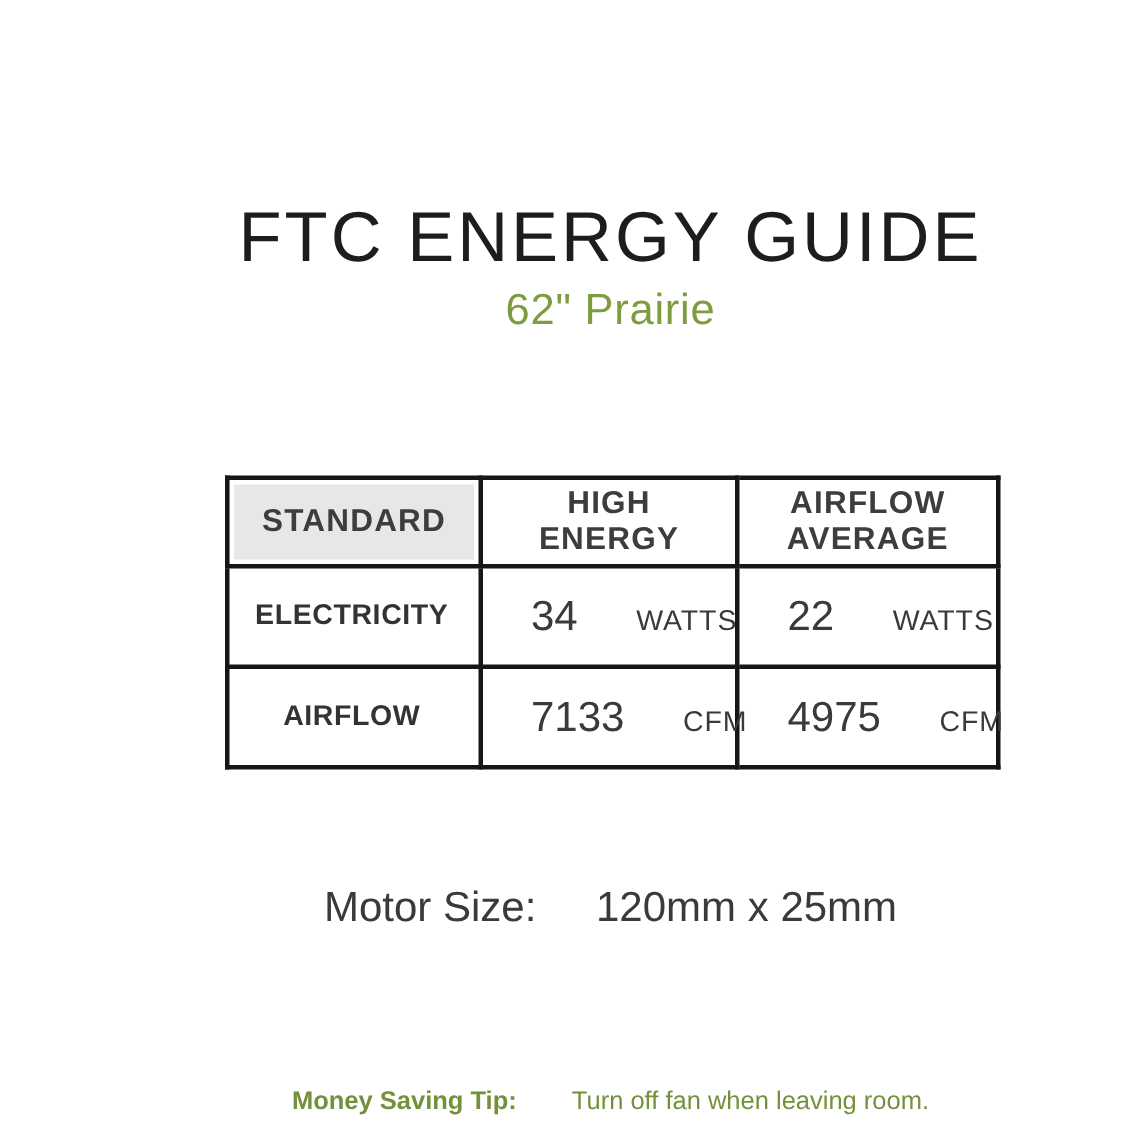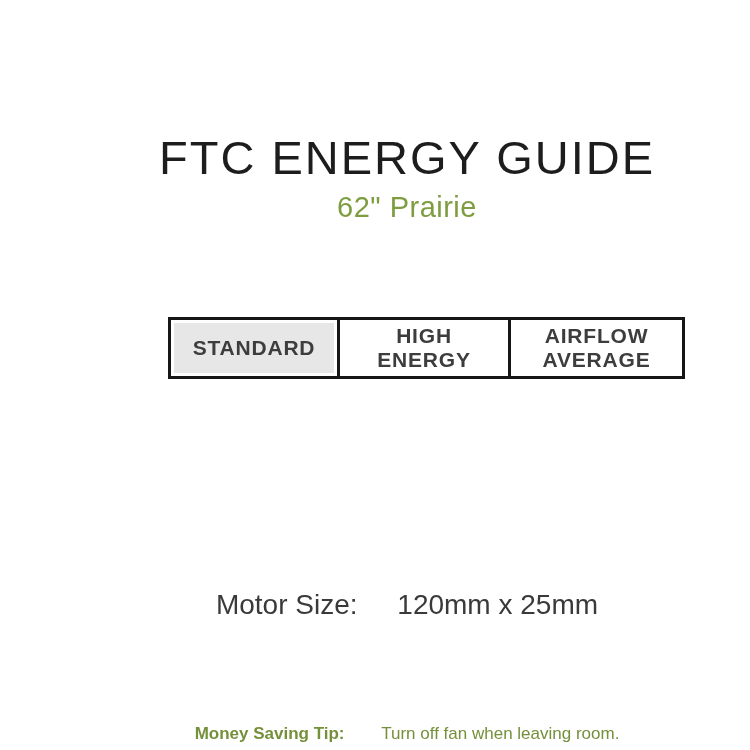--- a/index.html
+++ b/index.html
@@ -28,21 +28,21 @@
     position: absolute;
     top: 143px; left: 0; width: 100%;
     text-align: center;
     font-size: 29px;
     font-weight: 400;
     letter-spacing: 0.5px;
     color: #7e9c40;
   }
   table.energy {
     position: absolute;
-    top: 285px; left: 136px;
+    top: 285px; left: 118px;
     width: 514px;
     border-collapse: collapse;
     table-layout: fixed;
   }
   table.energy th, table.energy td {
     border: 3px solid #161616;
     text-align: center;
     vertical-align: middle;
   }
   col.c1 { width: 169px; }
@@ -117,20 +117,30 @@
         <col class="c3">
       </colgroup>
     <thead>
       <tr>
         <th class="std-cell">STANDARD</th>
         <th>HIGH ENERGY</th>
         <th>AIRFLOW AVERAGE</th>
       </tr>
     </thead>
     <tbody>
+      <tr>
+        <td class="row-label">ELECTRICITY</td>
+        <td class="val"><span class="num">34</span><span class="unit">WATTS</span></td>
+        <td class="val"><span class="num">22</span><span class="unit">WATTS</span></td>
+      </tr>
+      <tr>
+        <td class="row-label">AIRFLOW</td>
+        <td class="val"><span class="num">7133</span><span class="unit">CFM</span></td>
+        <td class="val"><span class="num">4975</span><span class="unit">CFM</span></td>
+      </tr>
     </tbody>
   </table>
 
   <div class="motor">
     <span class="motor-label">Motor Size:</span>
     <span class="motor-value">120mm x 25mm</span>
   </div>
 
   <div class="tip">
     <span class="tip-label">Money Saving Tip:</span>

